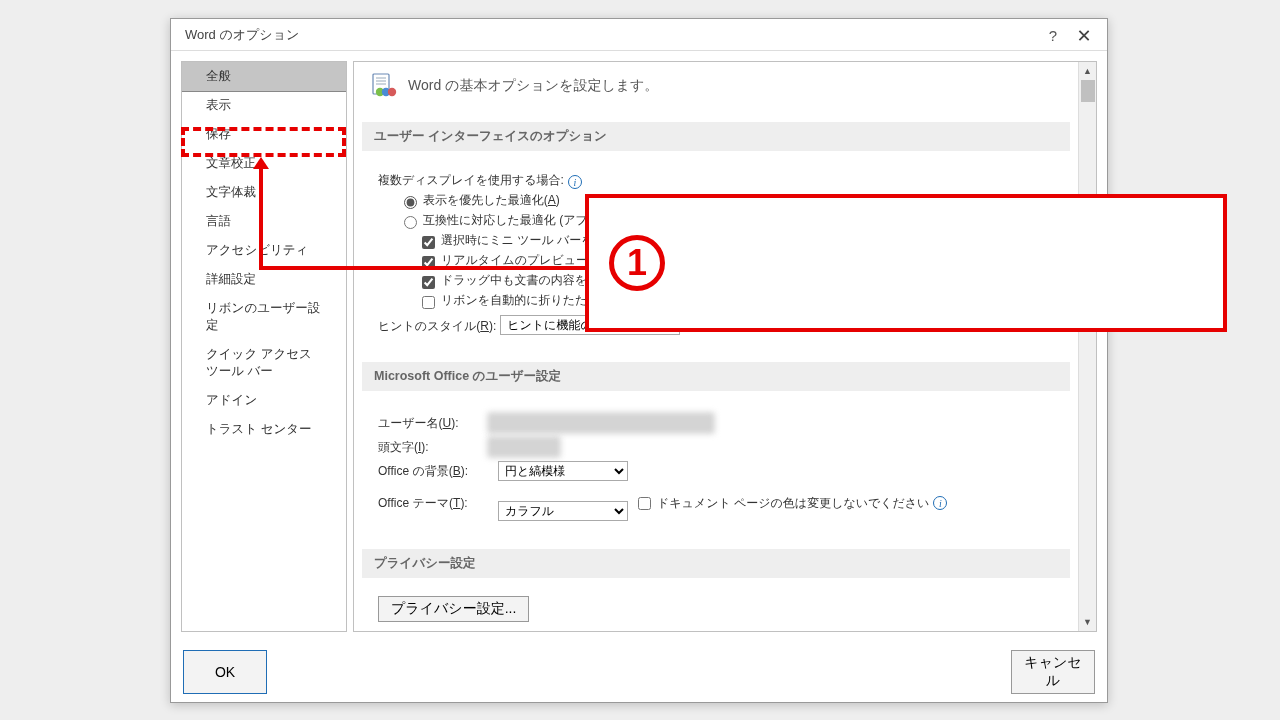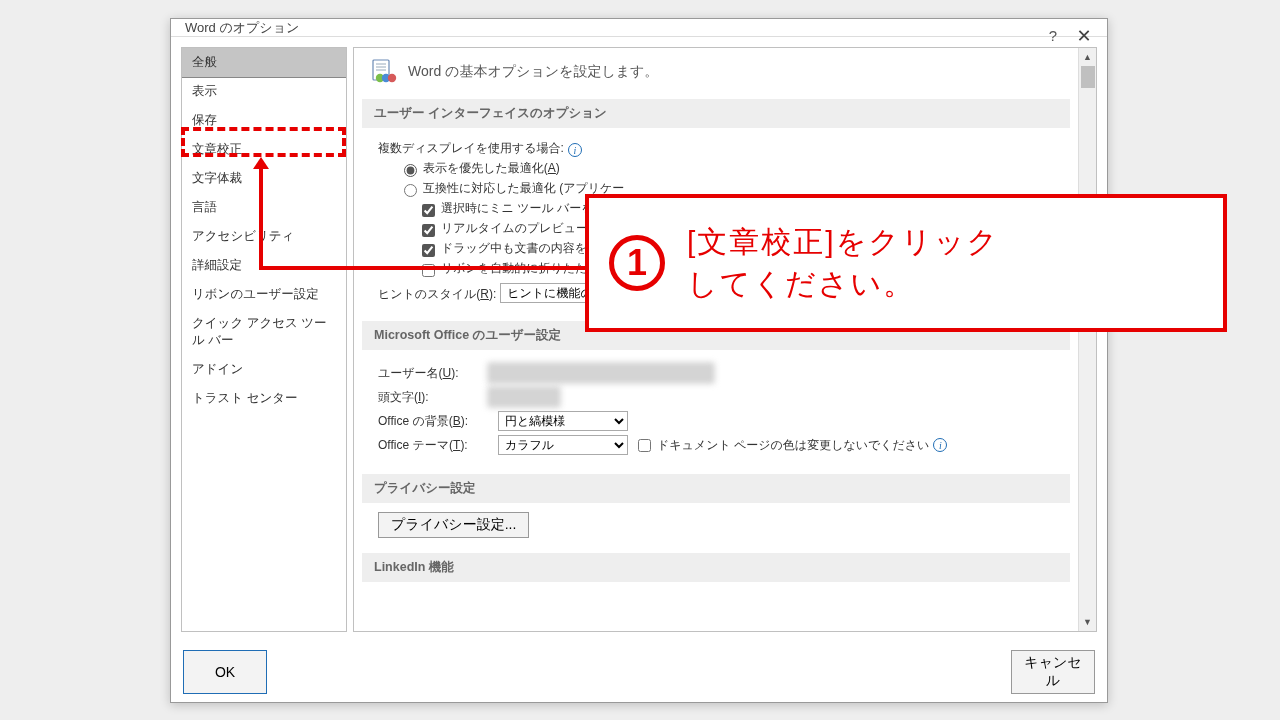--- a/index.html
+++ b/index.html
@@ -18,21 +18,21 @@
     top: 18px;
     width: 938px;
     height: 685px;
     background: #fff;
     border: 1px solid #999;
     box-shadow: 0 2px 10px rgba(0,0,0,0.2);
     display: flex;
     flex-direction: column;
   }
   .titlebar {
-    height: 18px;
+    height: 32px;
     display: flex;
     align-items: center;
     padding: 0 8px 0 14px;
     border-bottom: 1px solid #ddd;
     position: relative;
   }
   .titlebar .title { font-size: 13px; color: #444; }
   .titlebar .help { position: absolute; right: 50px; top: 8px; font-size: 15px; color: #555; cursor: pointer; }
   .titlebar .close { position: absolute; right: 10px; top: 6px; font-size: 18px; color: #444; cursor: pointer; width: 26px; text-align: center; }
   .body {
@@ -41,21 +41,21 @@
     overflow: hidden;
   }
   .sidebar {
     width: 166px;
     border: 1px solid #c0c0c0;
     margin: 10px 6px 10px 10px;
     overflow: hidden;
     background: #fff;
   }
   .sidebar .item {
-    padding: 6px 10px;
+    padding: 6px 24px;
     font-size: 12.5px;
     color: #333;
     cursor: pointer;
     position: relative;
   }
   .sidebar .item.selected {
     background: #c5c5c5;
     border: 1px solid #888;
     margin: -1px;
   }
@@ -101,21 +101,21 @@
     padding: 10px 24px 12px 16px;
   }
   .page-header-icon { width: 28px; height: 28px; margin-right: 10px; display:flex; align-items:center; justify-content:center; }
   .page-header-text { font-size: 14px; color: #555; }
   .section-head {
     background: #eeeeee;
     padding: 6px 12px;
     font-size: 12.5px;
     font-weight: bold;
     color: #666;
-    margin: 1px 8px;
+    margin: 10px 8px;
   }
   .section-body {
     padding: 8px 16px 14px 24px;
   }
   .row { display: flex; align-items: flex-end; margin: 3px 0; }
   .indent1 { padding-left: 26px; }
   .label-inline { margin-right: 4px; }
   .radio, .checkbox {
     width: 13px; height: 13px; margin-right: 6px;
     accent-color: #555;
@@ -315,21 +315,21 @@
             <input class="text-input blurred" style="width: 72px;" value="xx">
           </div>
           <div class="form-row">
             <span class="form-label" style="width:120px;"><span>Office の背景(</span><span class="key">B</span><span>):</span></span>
             <select class="combo" style="width:130px;">
               <option>円と縞模様</option>
             </select>
           </div>
           <div class="form-row">
             <span class="form-label" style="width:120px;"><span>Office テーマ(</span><span class="key">T</span><span>):</span></span>
-            <select class="combo" style="width:130px;">
+            <select class="combo" style="width:130px;margin-top:16px;">
               <option>カラフル</option>
             </select>
             <input type="checkbox" class="checkbox" style="margin-left: 10px;">
             <span>ドキュメント ページの色は変更しないでください</span>
             <span class="info-icon">i</span>
           </div>
         </div>
 
         <div class="section-head">プライバシー設定</div>
         <div class="section-body">
@@ -356,15 +356,13 @@
     <button class="button">キャンセル</button>
   </div>
 </div>
 
 <div class="dashed-box" style="left:181px; top:127px; width:165px; height:30px;"></div>
 <div class="anno-arrowhead" style="left:253px; top:157px;"></div>
 <div class="anno-arrow-v" style="left:259px; top:167px; height:103px;"></div>
 <div class="anno-arrow-h" style="left:259px; top:266px; width:326px;"></div>
 <div class="anno-callout" style="left:585px; top:194px; width:642px; height:138px;">
   <div class="anno-badge">1</div>
-  <div class="anno-text">[文章校正]をクリック
-してください。</div>
 </div>
 
 </body></html>

